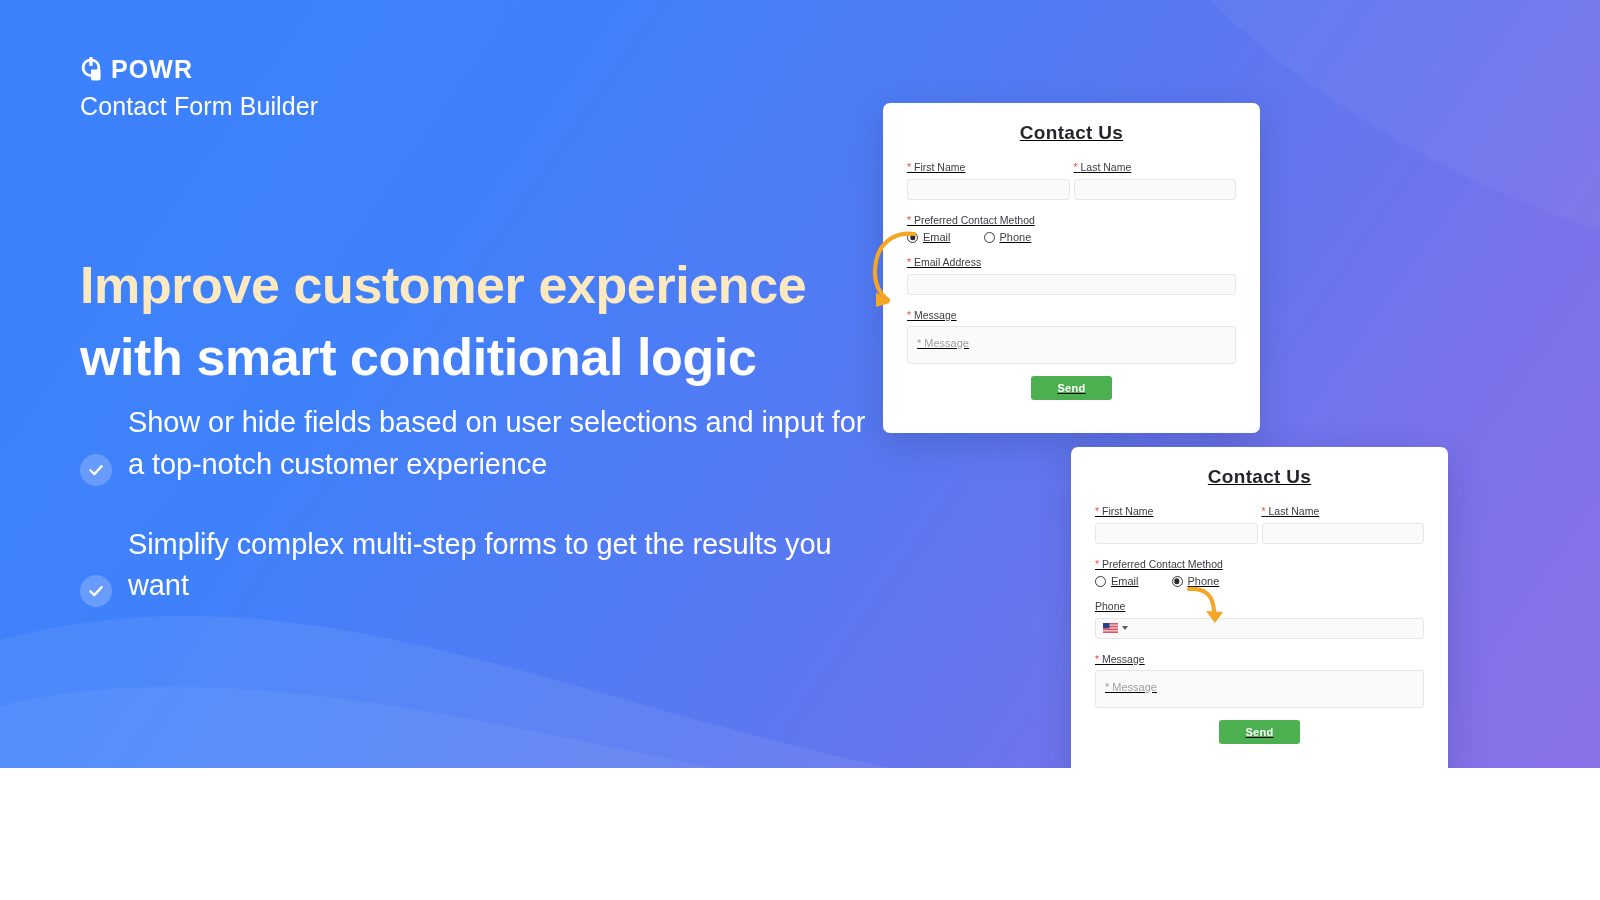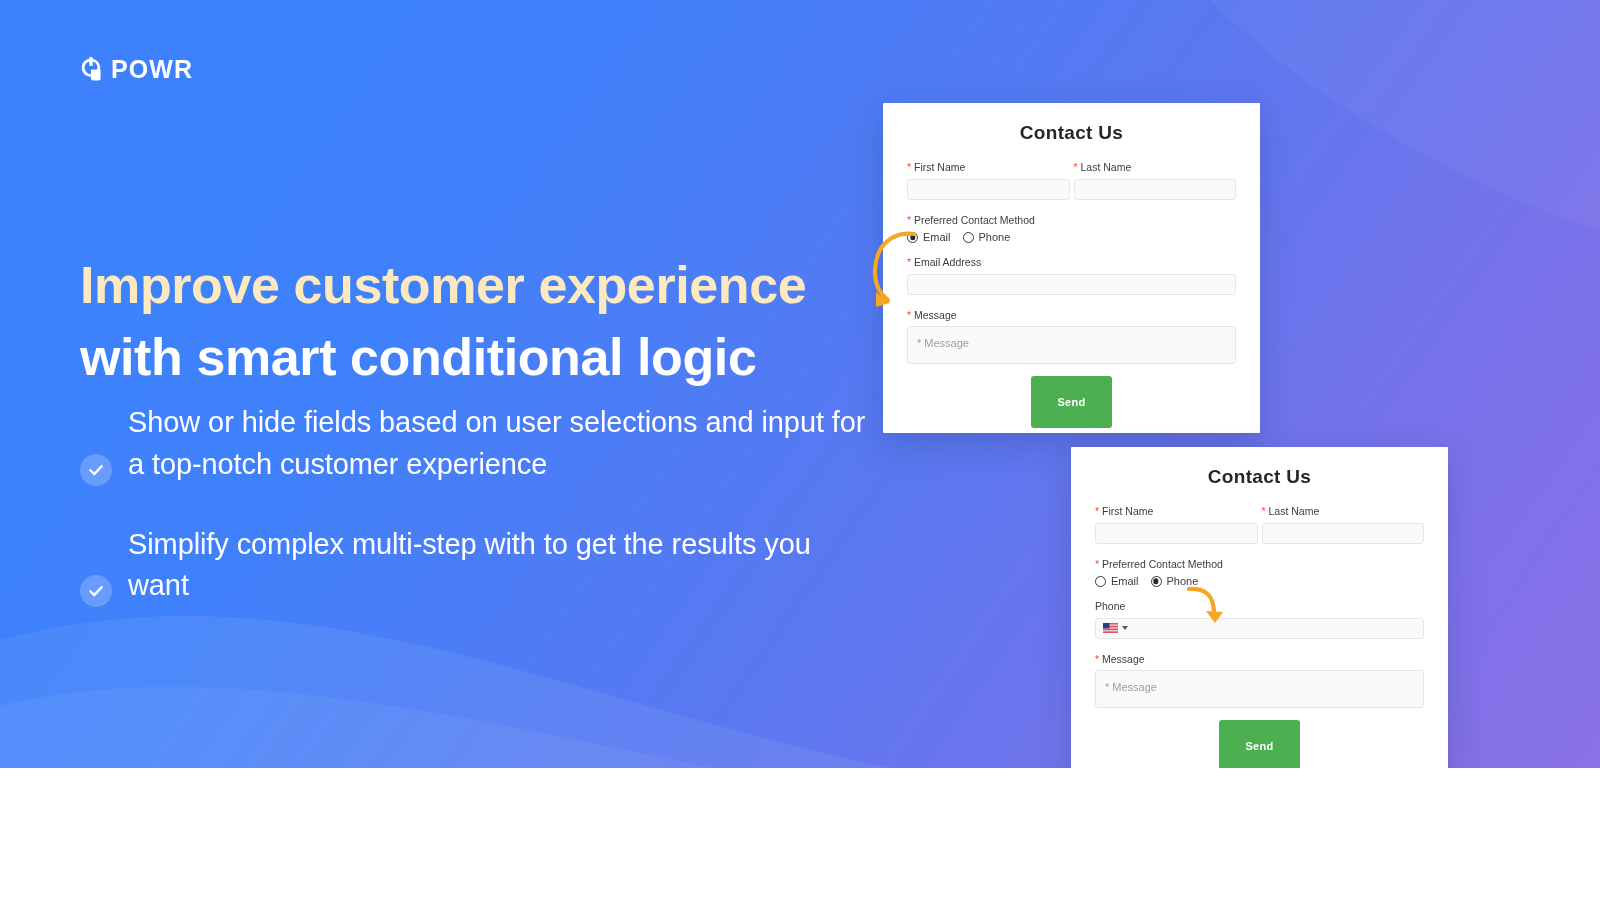--- a/index.html
+++ b/index.html
@@ -91,22 +91,23 @@
     font-size: 29px;
     font-weight: 400;
     line-height: 1.44;
     letter-spacing: -0.1px;
   }
 
   
   .form-card {
     position: absolute;
     background: #ffffff;
-    border-radius: 1px;
+    border-radius: 7px;
     box-shadow: 0 10px 34px rgba(25,40,90,0.22);
+    text-decoration: underline;
   }
   #card-email { left: 883px; top: 103px; width: 377px; height: 330px; }
   #card-phone { left: 1071px; top: 447px; width: 377px; height: 332px; }
 
   .card-inner { padding: 19px 24px 18px 24px; }
   .card-title {
     text-align: center;
     color: #24262b;
     font-size: 19px;
     font-weight: 700;
@@ -129,21 +130,21 @@
     border-radius: 3px;
     width: 100%;
   }
   .row-2 { display: flex; gap: 4px; }
   .row-2 > div { flex: 1 1 0; min-width: 0; }
   .block { margin-bottom: 14px; }
 
   .radio-row {
     display: flex;
     align-items: flex-end;
-    gap: 5px;
+    gap: 26px;
     margin-bottom: 13px;
     margin-top: 1px;
   }
   .radio-opt { display: flex; align-items: center; gap: 5px; }
   .radio-opt + .radio-opt { margin-left: 7px; }
   .radio-dot {
     width: 11px; height: 11px;
     border-radius: 50%;
     border: 1.4px solid #36383d;
     background: #fff;
@@ -190,21 +191,21 @@
 
   .send-wrap { display: flex; justify-content: center; margin-top: 12px; }
   .send-btn {
     background: #4cb050;
     color: #ffffff;
     font-size: 11px;
     font-weight: 700;
     letter-spacing: 0.3px;
     border: none;
     border-radius: 3px;
-    padding: 20px 26px;
+    padding: 6px 26px;
     cursor: pointer;
     font-family: "Liberation Sans", sans-serif;
   }
 
   
   .arrow-svg { position: absolute; pointer-events: none; overflow: visible; }
   #arrow-email { left: 866px; top: 228px; width: 70px; height: 86px; }
   #arrow-phone { left: 1186px; top: 585px; width: 56px; height: 48px; }
 </style>
 </head>
@@ -222,20 +223,21 @@
 
     <div class="brand-row">
       <svg class="brand-mark" viewBox="0 0 22 24">
         <path d="M11 1.4 A9.3 9.3 0 1 0 11 20 A9.3 9.3 0 0 0 11 1.4 Z M11 4.2 A6.5 6.5 0 1 1 11 17.2 A6.5 6.5 0 0 1 11 4.2 Z" fill="#ffffff"></path>
         <rect x="9.3" y="0" width="3.4" height="9" rx="1.1" fill="#ffffff"></rect>
         <path d="M11 12.4 L20.6 12.4 L20.6 21.6 C20.6 22.7 19.7 23.6 18.6 23.6 L13 23.6 C11.9 23.6 11 22.7 11 21.6 Z" fill="#ffffff"></path>
       </svg>
       <span class="brand-word">POWR</span>
     </div>
 
+    <div class="brand-sub">Contact Form Builder</div>
 
     <div class="headline">
       <div class="ln ln1">Improve customer experience</div>
       <div class="ln ln2">with smart conditional logic</div>
     </div>
 
     <div class="bullets">
 
       <div class="bullet">
         <span class="check-badge">
@@ -245,21 +247,21 @@
         </span>
         <span class="bullet-text">Show or hide fields based on user selections and input for a top-notch customer experience</span>
       </div>
 
       <div class="bullet">
         <span class="check-badge">
           <svg viewBox="0 0 20 20">
               <path d="M4.4 10.3 L8.3 14.1 L15.7 6.1" fill="none" stroke="#ffffff" stroke-width="2.3" stroke-linecap="round" stroke-linejoin="round"></path>
             </svg>
         </span>
-        <span class="bullet-text">Simplify complex multi-step with to get the results you want</span>
+        <span class="bullet-text">Simplify complex multi-step forms to get the results you want</span>
       </div>
 
     </div>
   </div>
 
   <div class="form-card" id="card-email">
     <div class="card-inner">
 
       <div class="card-title">Contact Us</div>
 

